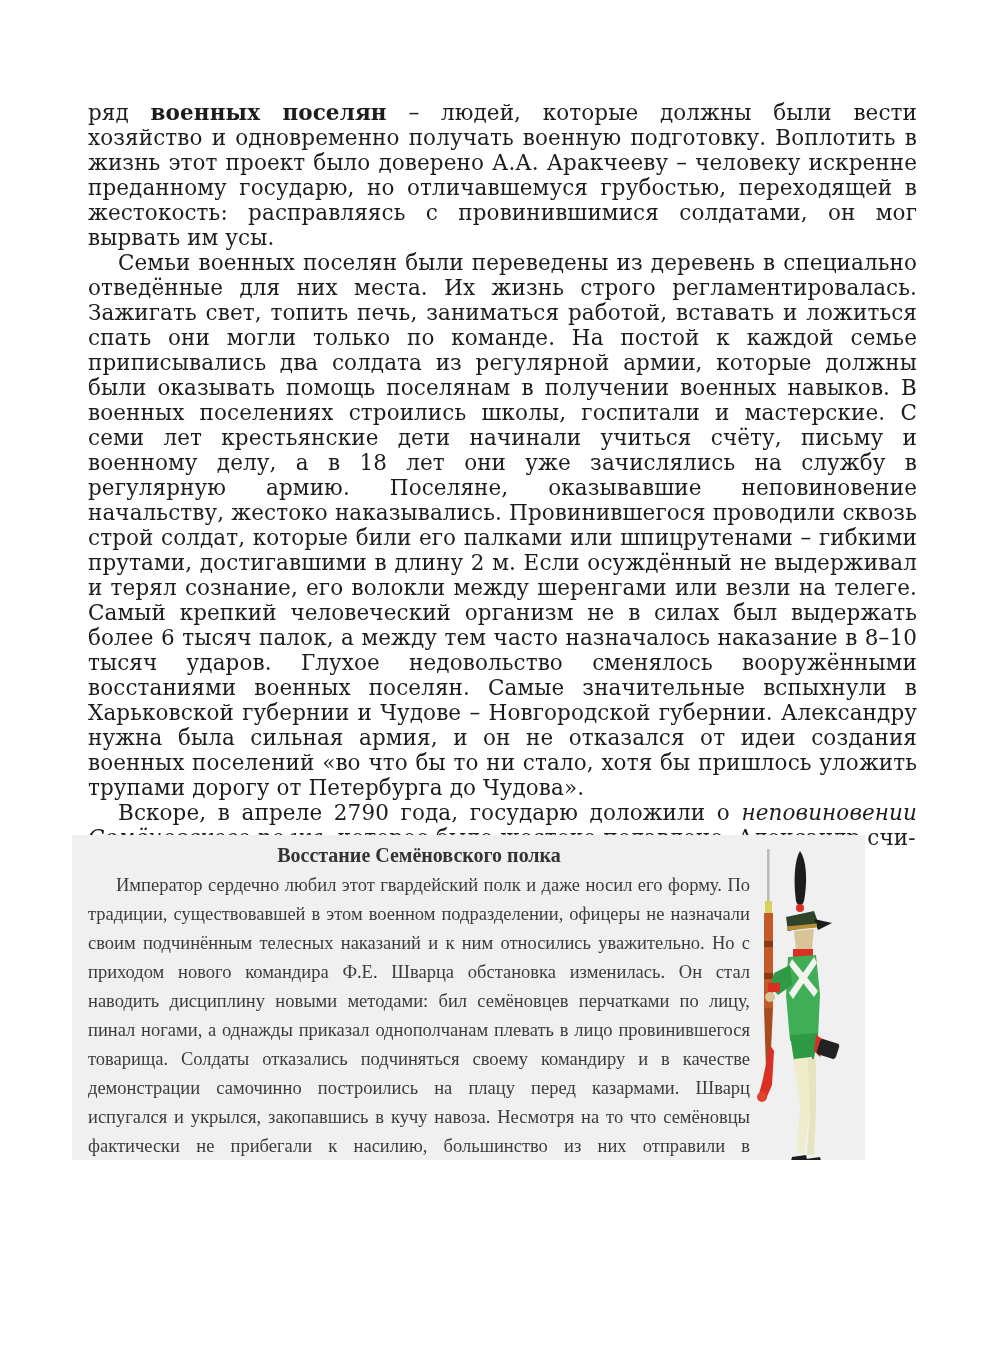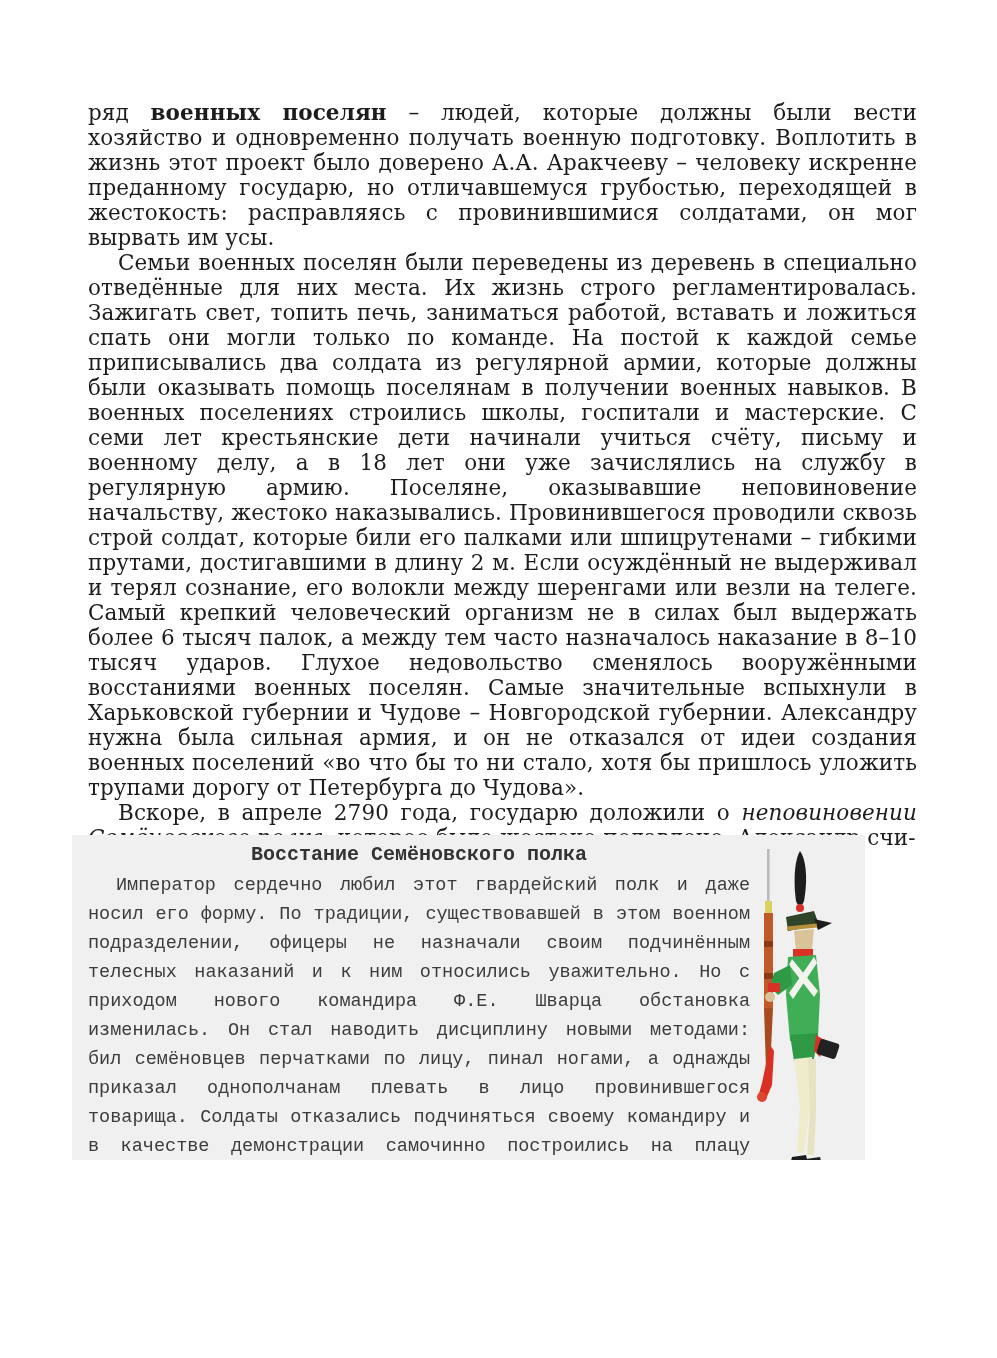--- a/index.html
+++ b/index.html
@@ -33,21 +33,21 @@
     top: 835px;
     width: 793px;
     height: 357px;
     background: #f0f0f0;
   }
   .box-text-col {
     position: absolute;
     left: 16px;
     top: 7px;
     width: 662px;
-    font-family: Liberation Mono, monospace;
+    font-family: Liberation Serif, serif;
     color: #3c3c3c;
   }
   .box-title {
     text-align: center;
     font-weight: bold;
     font-size: 20px;
     line-height: 26px;
     margin: 0 0 3px 0;
     color: #333333;
   }

